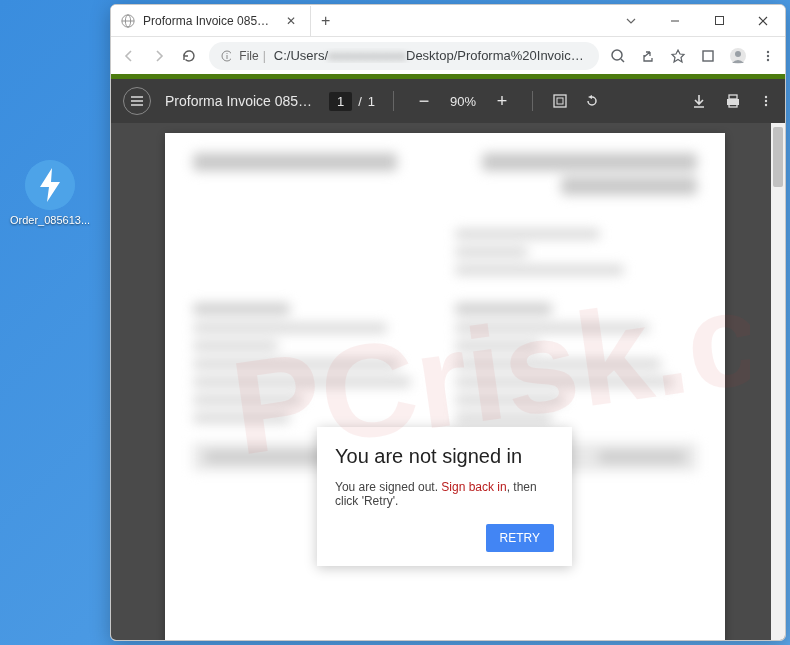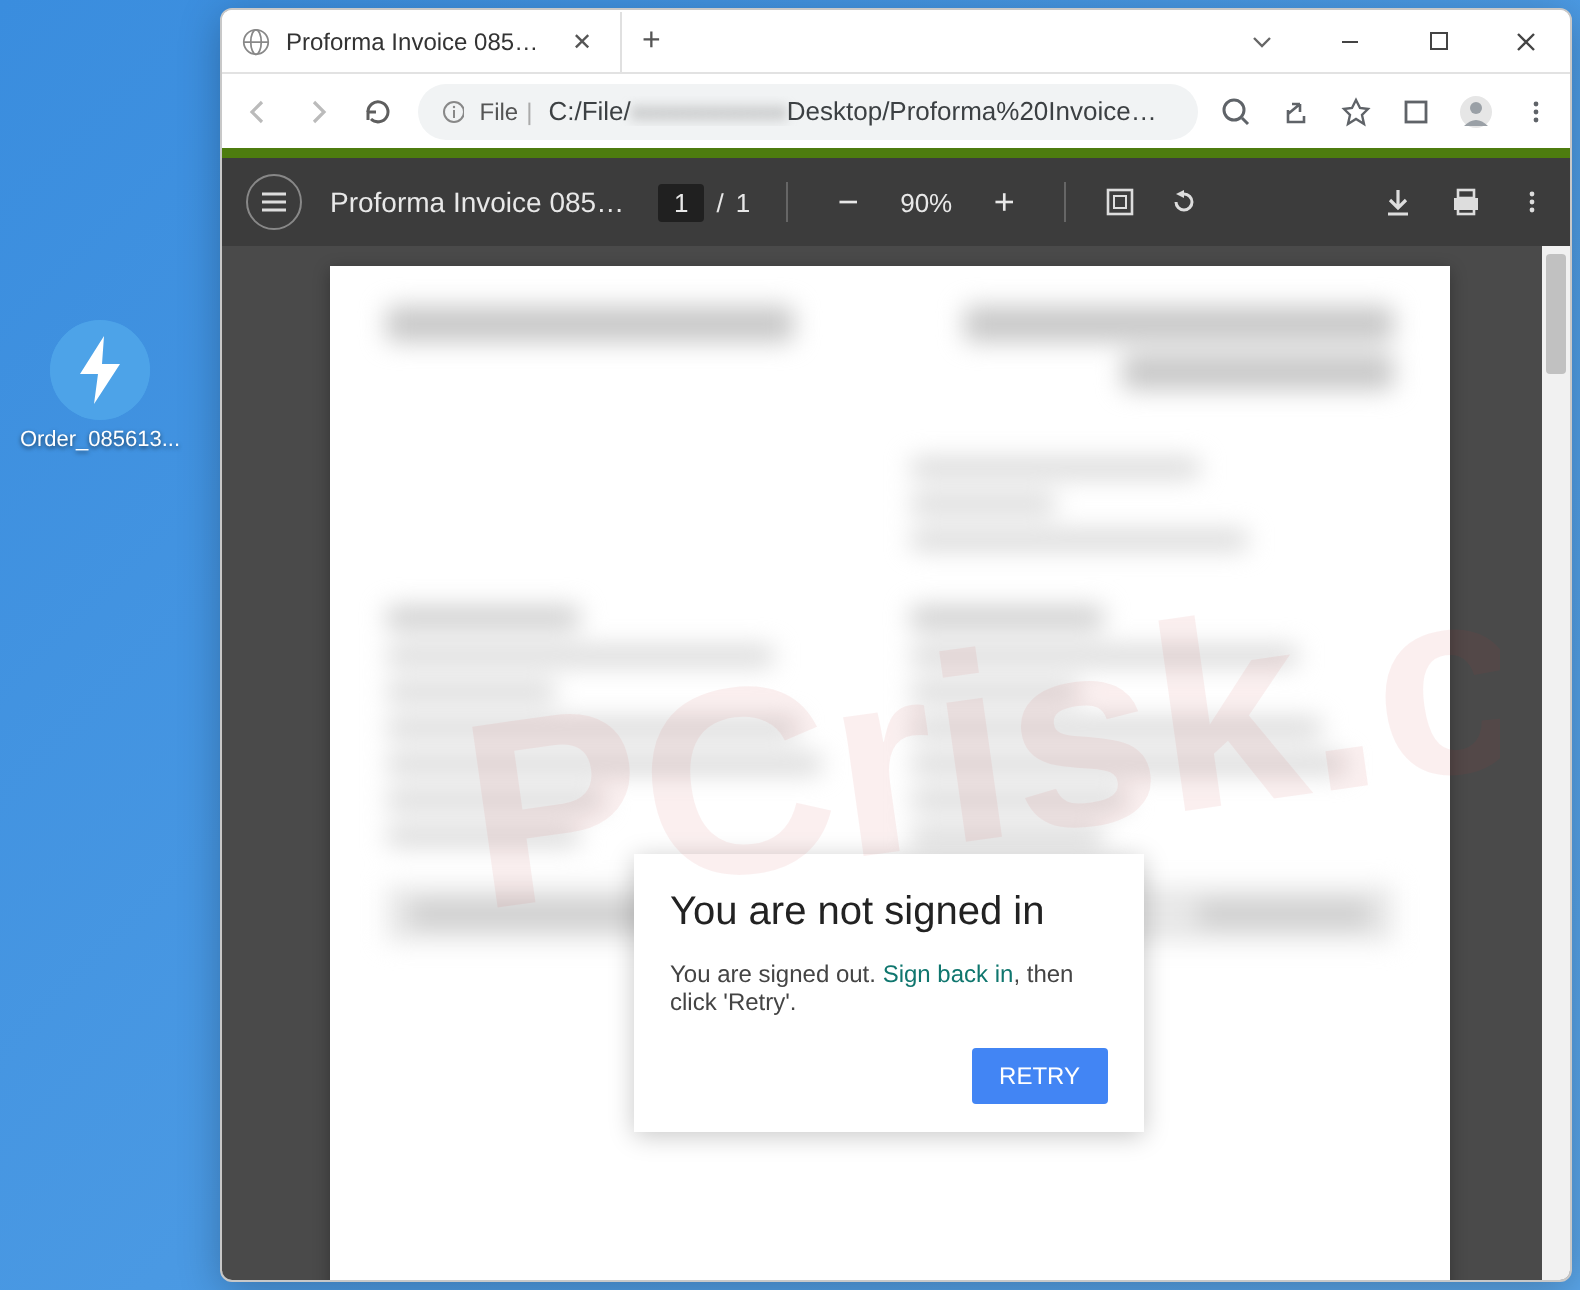--- a/index.html
+++ b/index.html
@@ -208,21 +208,21 @@
   top: 294px;
   width: 255px;
   background: #fff;
   box-shadow: 0 2px 12px rgba(0,0,0,0.22);
   padding: 18px 18px 14px 18px;
   font-size: 13px;
   color: #333;
 }
 .dialog-title { font-size: 20px; color:#222; margin-bottom:12px; }
 .dialog-msg { font-size: 12px; color:#444; }
-.dialog-msg .link { color:#0f766e; cursor:pointer; }
+.dialog-msg .link { color:#b91c1c; cursor:pointer; }
 .dialog-actions { text-align:right; margin-top:16px; }
 .retry-btn {
   background:#4285f4; color:#fff; border:none; padding:7px 14px; font-size:12px; cursor:pointer; border-radius:2px;text-align:center;
 }
 .watermark {
   position:absolute; left:160px; top:100px; right:40px; bottom:40px;
   pointer-events:none; opacity:0.07;
 }
 </style>
 </head>
@@ -298,21 +298,21 @@
       <svg width="12" height="12">
           <circle cx="6" cy="6" r="5" fill="none" stroke="#888" stroke-width="1"></circle>
           <line x1="6" y1="5" x2="6" y2="9" stroke="#888"></line>
           <circle cx="6" cy="3.5" r="0.6" fill="#888"></circle>
         </svg>
       <span class="url-chip">
           <span>File</span>
           <span style="color:#aaa">|</span>
         </span>
       <span class="url-text">
-        <span>C:/File/</span><span class="url-blur">xxxxxxxxxxxx</span><span>Desktop/Proforma%20Invoice%20085...</span>
+        <span>C:/Users/</span><span class="url-blur">xxxxxxxxxxxx</span><span>Desktop/Proforma%20Invoice%20085...</span>
       </span>
     </div>
     <div class="addr-icons">
       <div class="addr-ico">
           <svg width="16" height="16">
             <circle cx="7" cy="7" r="5" fill="none" stroke="#5f6368" stroke-width="1.5"></circle>
             <line x1="11" y1="11" x2="14" y2="14" stroke="#5f6368" stroke-width="1.5"></line>
           </svg>
         </div>
       <div class="addr-ico">

